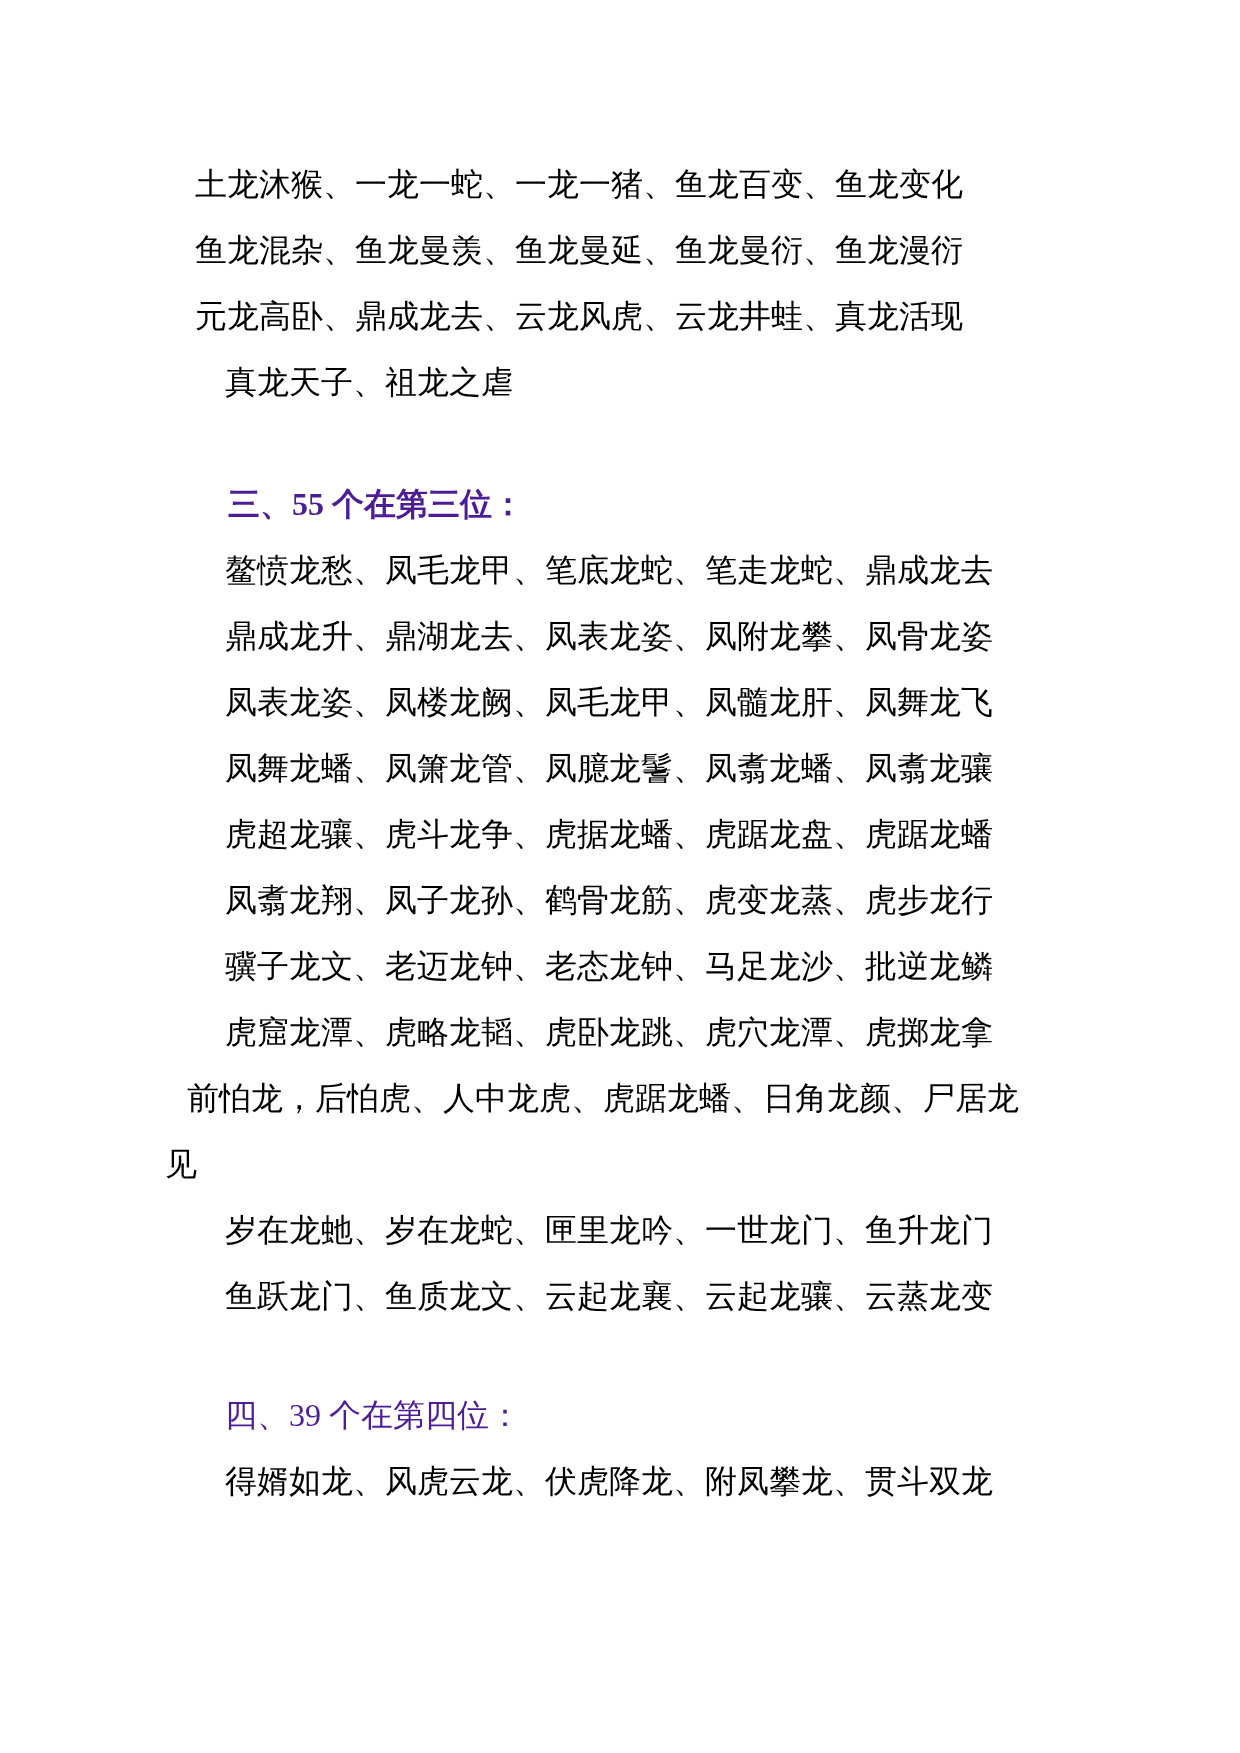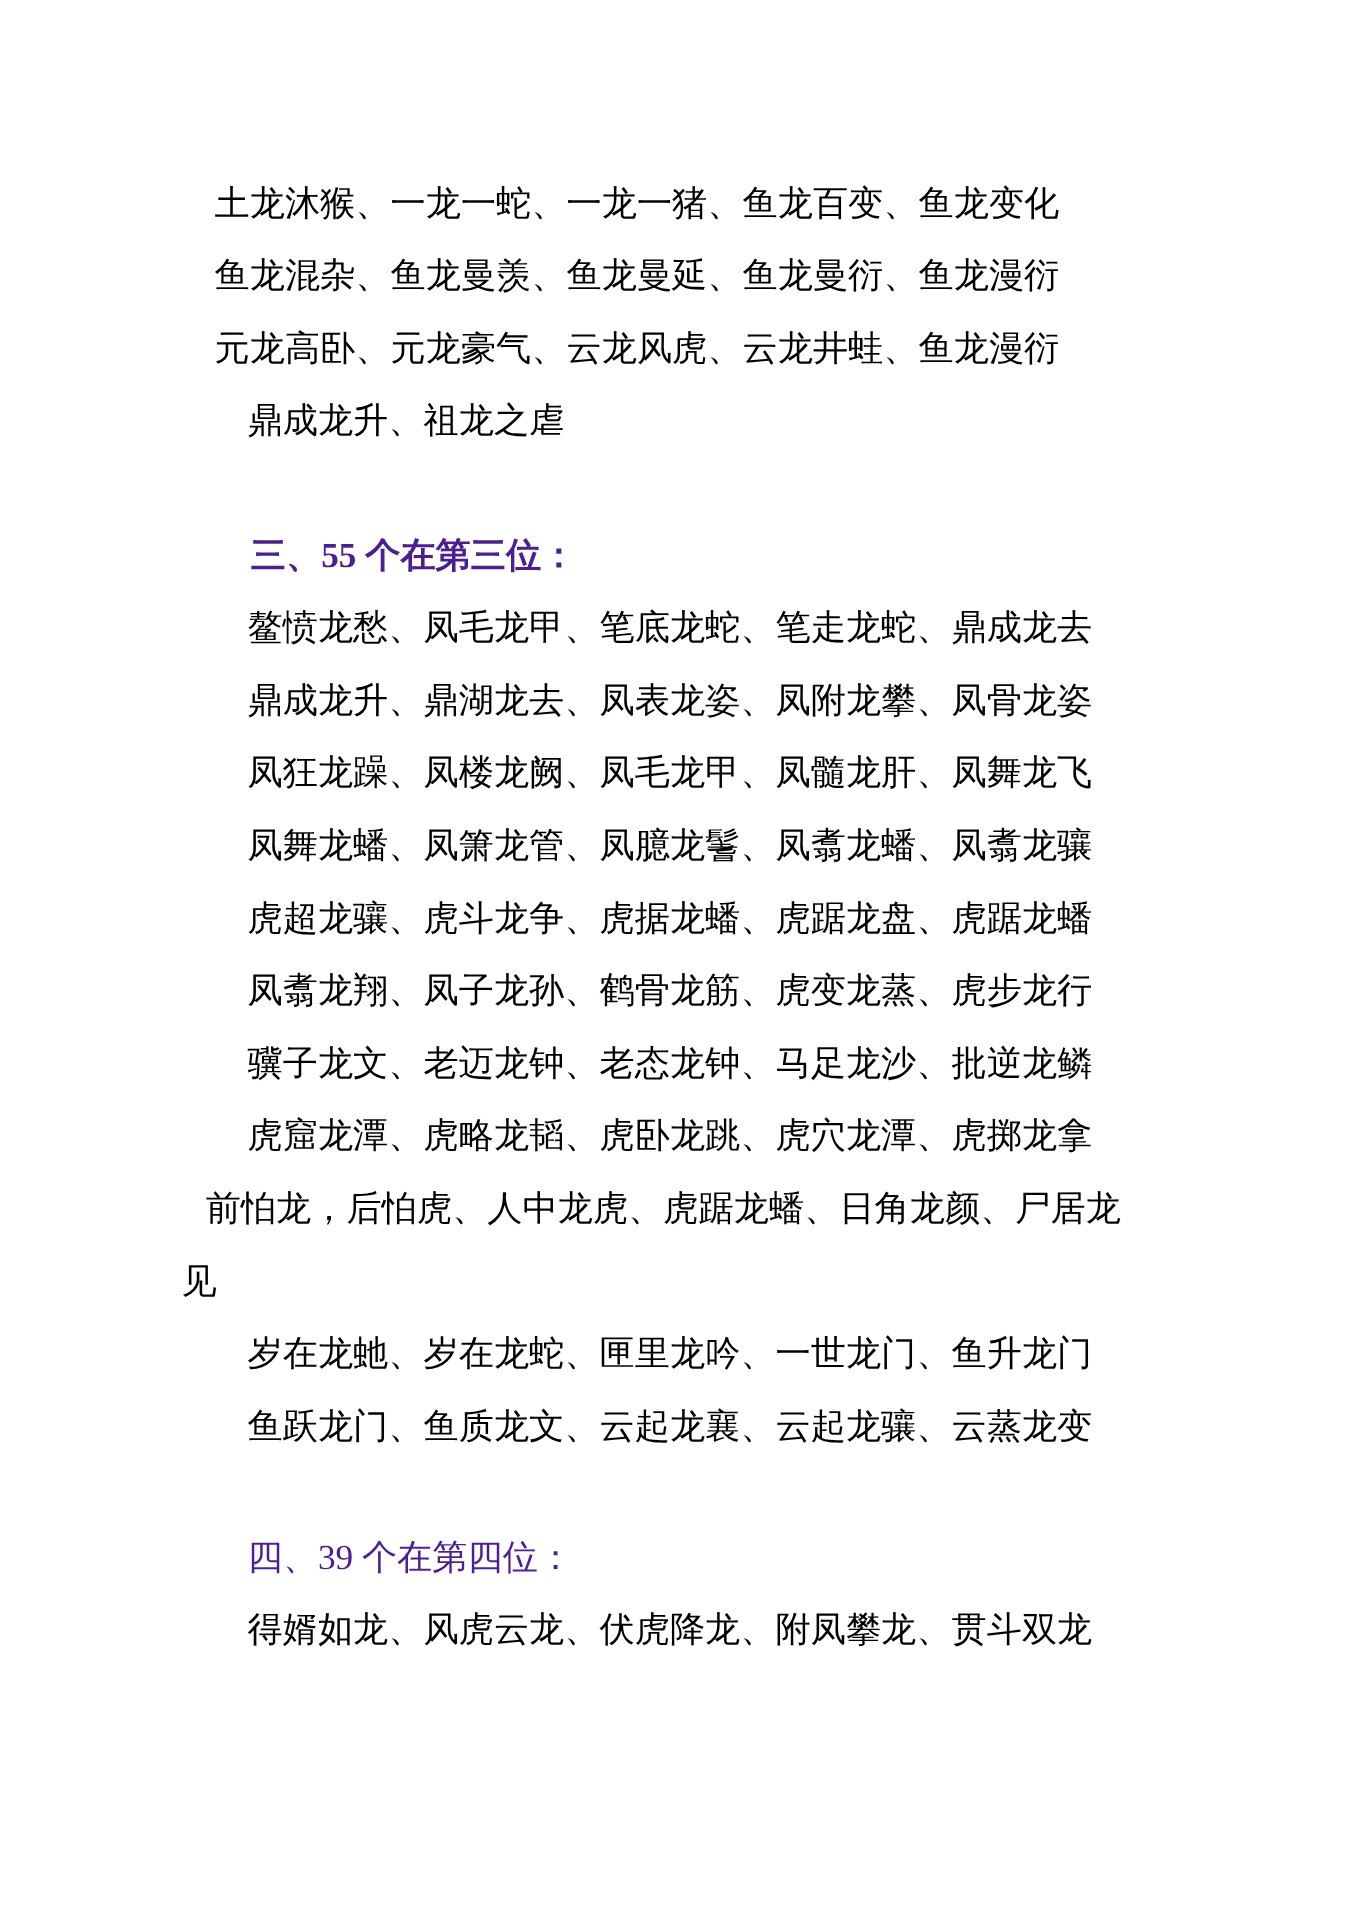--- a/index.html
+++ b/index.html
@@ -48,28 +48,28 @@
   }
 </style>
 </head>
 <body>
 
 <div class="page">
   <div class="doc">
 
     <p class="ind-a">土龙沐猴、一龙一蛇、一龙一猪、鱼龙百变、鱼龙变化</p>
     <p class="ind-a">鱼龙混杂、鱼龙曼羡、鱼龙曼延、鱼龙曼衍、鱼龙漫衍</p>
-    <p class="ind-a">元龙高卧、元龙豪气、云龙风虎、云龙井蛙、鱼龙漫衍</p>
-    <p class="ind-b">鼎成龙升、祖龙之虐</p>
+    <p class="ind-a">元龙高卧、鼎成龙去、云龙风虎、云龙井蛙、真龙活现</p>
+    <p class="ind-b">真龙天子、祖龙之虐</p>
 
     <h2 class="heading-blue">三、55 个在第三位：</h2>
 
     <p class="ind-b">鳌愤龙愁、凤毛龙甲、笔底龙蛇、笔走龙蛇、鼎成龙去</p>
     <p class="ind-b">鼎成龙升、鼎湖龙去、凤表龙姿、凤附龙攀、凤骨龙姿</p>
-    <p class="ind-b">凤狂龙躁、凤楼龙阙、凤毛龙甲、凤髓龙肝、凤舞龙飞</p>
+    <p class="ind-b">凤表龙姿、凤楼龙阙、凤毛龙甲、凤髓龙肝、凤舞龙飞</p>
     <p class="ind-b">凤舞龙蟠、凤箫龙管、凤臆龙鬐、凤翥龙蟠、凤翥龙骧</p>
     <p class="ind-b">虎超龙骧、虎斗龙争、虎据龙蟠、虎踞龙盘、虎踞龙蟠</p>
     <p class="ind-b">凤翥龙翔、凤子龙孙、鹤骨龙筋、虎变龙蒸、虎步龙行</p>
     <p class="ind-b">骥子龙文、老迈龙钟、老态龙钟、马足龙沙、批逆龙鳞</p>
     <p class="ind-b">虎窟龙潭、虎略龙韬、虎卧龙跳、虎穴龙潭、虎掷龙拿</p>
     <p class="ind-c">前怕龙，后怕虎、人中龙虎、虎踞龙蟠、日角龙颜、尸居龙</p>
     <p class="ind-d">见</p>
     <p class="ind-b">岁在龙虵、岁在龙蛇、匣里龙吟、一世龙门、鱼升龙门</p>
     <p class="ind-b">鱼跃龙门、鱼质龙文、云起龙襄、云起龙骧、云蒸龙变</p>
 

